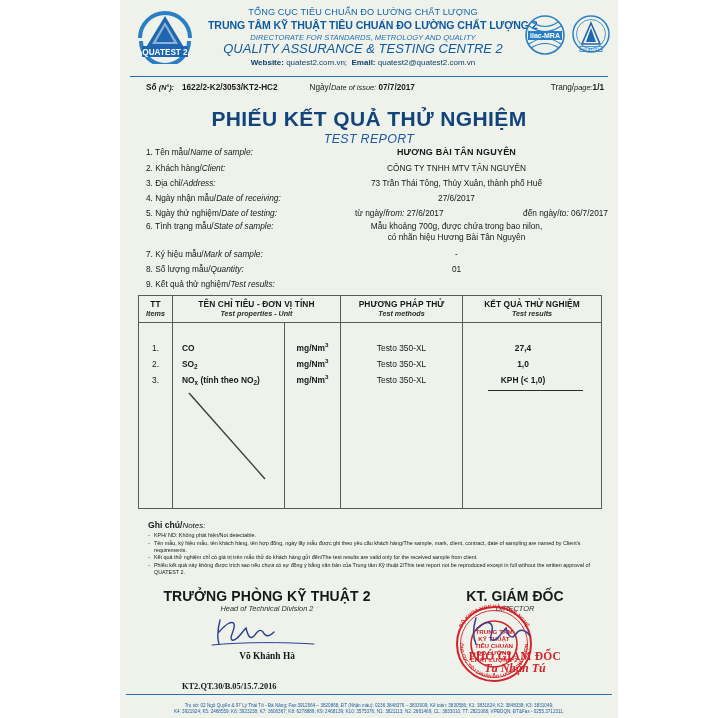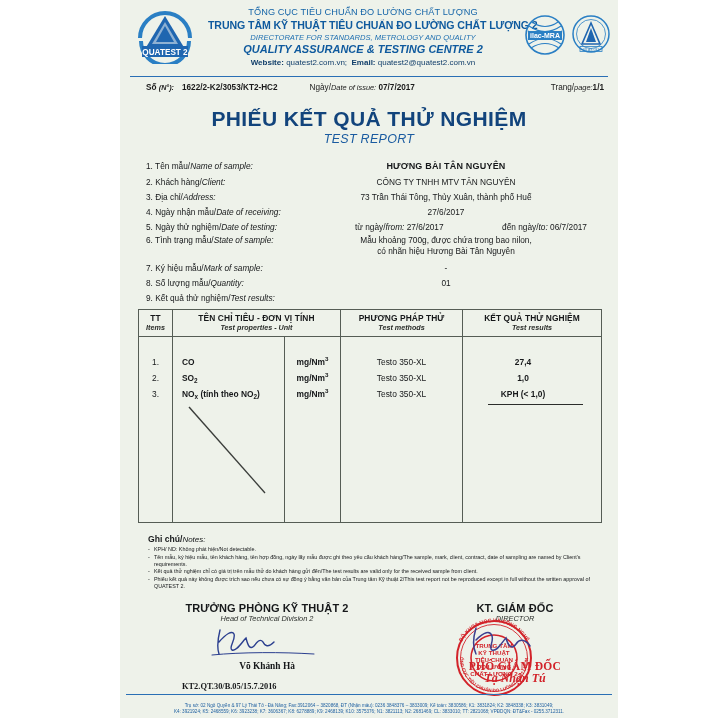--- a/index.html
+++ b/index.html
@@ -80,23 +80,23 @@
     letter-spacing: -0.1px;
   }
   .h-line3 {
     font-size: 7.6px;
     font-style: italic;
     color: #1f6fb0;
     line-height: 11px;
     white-space: nowrap;
   }
   .h-line4 {
-    font-size: 11px;
+    font-size: 13px;
     font-style: italic;
-    font-weight: bold;
+    font-weight: normal;
     color: #0f5a9e;
     line-height: 12px;
     white-space: nowrap;
   }
   .h-line5 {
     font-size: 8px;
     color: #123f6b;
     line-height: 13px;
     margin-top: 1px;
     white-space: nowrap;
@@ -142,22 +142,21 @@
   .title-en {
     font-size: 12.5px;
     font-style: italic;
     color: #1a5ba0;
     letter-spacing: 0.3px;
     line-height: 16px;
   }
 
   
   .fields {
-    margin-top: 14px;
-    padding: 0 29px 0 26px;
+    padding: 0 8px 0 26px;
     font-size: 8.3px;
     color: #16181a;
   }
   .field-row {
     display: flex;
     align-items: flex-start;
     margin-bottom: 4.2px;
     line-height: 11px;
   }
   .field-label {
@@ -281,21 +280,21 @@
     text-align: center;
   }
   .sig-right {
     position: absolute;
     right: 28px;
     top: 0;
     width: 150px;
     text-align: center;
   }
   .sig-role {
-    font-size: 11px;
+    font-size: 14px;
     font-weight: bold;
     color: #16181a;
     letter-spacing: 0.1px;
   }
   .sig-role-en {
     font-size: 7.4px;
     font-style: italic;
     color: #2a2d2a;
     line-height: 10px;
   }

